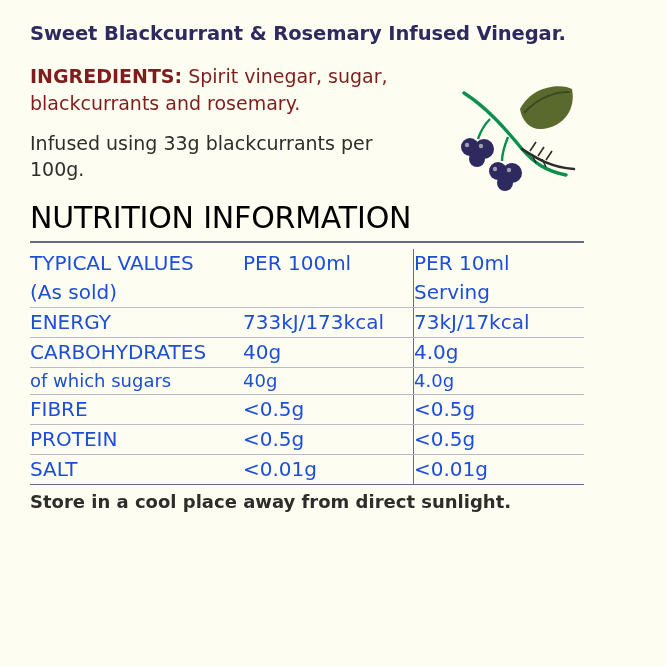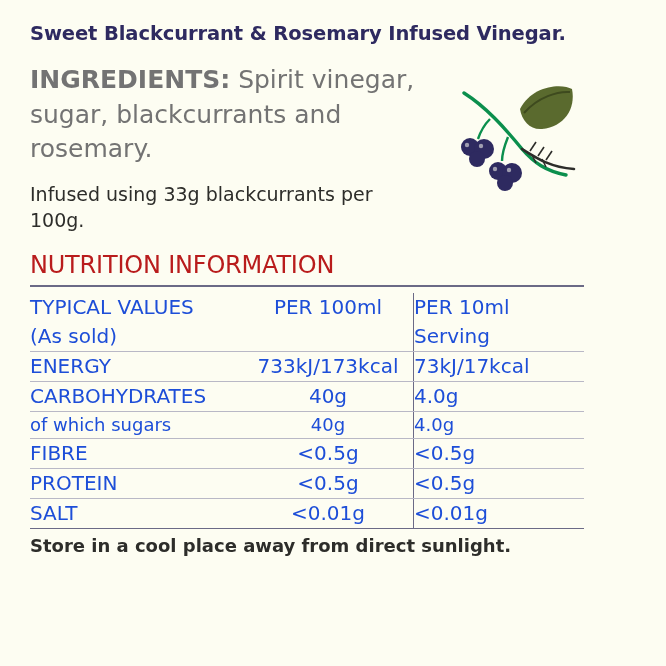--- a/index.html
+++ b/index.html
@@ -23,48 +23,48 @@
   }
   .product-title {
     color: #2e2a60;
     font-weight: bold;
     font-size: 19.5px;
     letter-spacing: -0.1px;
     margin: 4px 0 18px 0;
     line-height: 1.2;
   }
   .ingredients {
-    font-size: 25px;
+    font-size: 19px;
     line-height: 1.38;
     max-width: 420px;
     margin: 0 0 14px 0;
-    color: #737373;
+    color: #7f1d1d;
   }
   .ingredients .bold {
     font-weight: bold;
   }
   .infused {
     font-size: 19px;
     line-height: 1.38;
     max-width: 400px;
     margin: 0 0 18px 0;
     color: #2d2d2a;
   }
   .berry-art {
     position: absolute;
     top: 75px;
     right: 28px;
     width: 140px;
     height: 130px;
   }
   .nutrition-heading {
-    font-size: 24px;
+    font-size: 30px;
     letter-spacing: -0.2px;
     margin: 16px 0 6px 0;
-    color: #b91c1c;
+    color: #000000;
   }
   .hr {
     height: 1.5px;
     background: #6b6a86;
     width: 100%;
     margin: 0;
   }
   .hr.top {
     margin-bottom: 6px;
   }
@@ -83,21 +83,21 @@
     border-bottom: none;
   }
   table.nutrition tr:last-child td {
     border-bottom: none;
   }
   td.name {
     text-align: left;
     white-space: nowrap;
   }
   td.c1 {
-    text-align: center;
+    text-align: left;
     padding-right: 14px;
     white-space: nowrap;
     width: 170px;
   }
   td.c2 {
     text-align: left;
     white-space: nowrap;
     width: 170px;
     border-left: 1.5px solid #6b6a86;
     padding-left: 14px;

